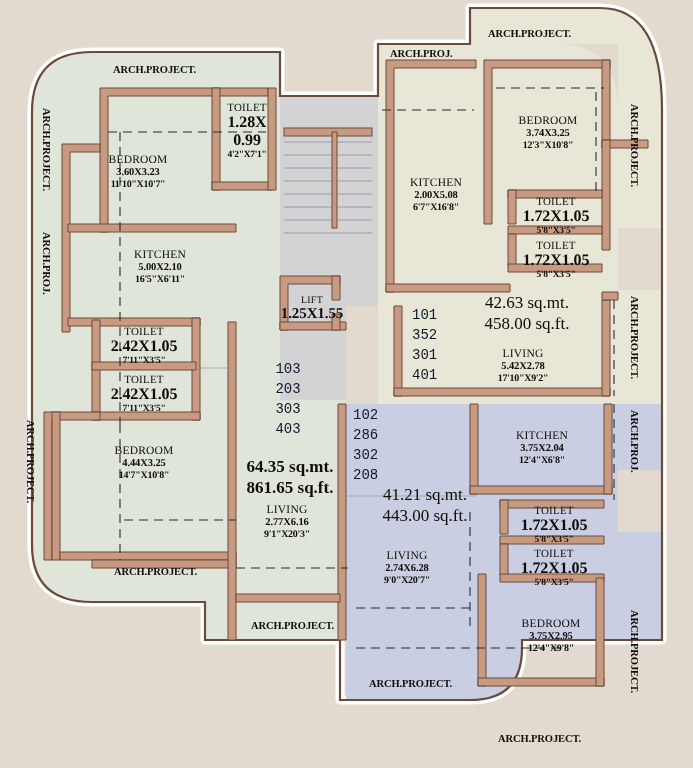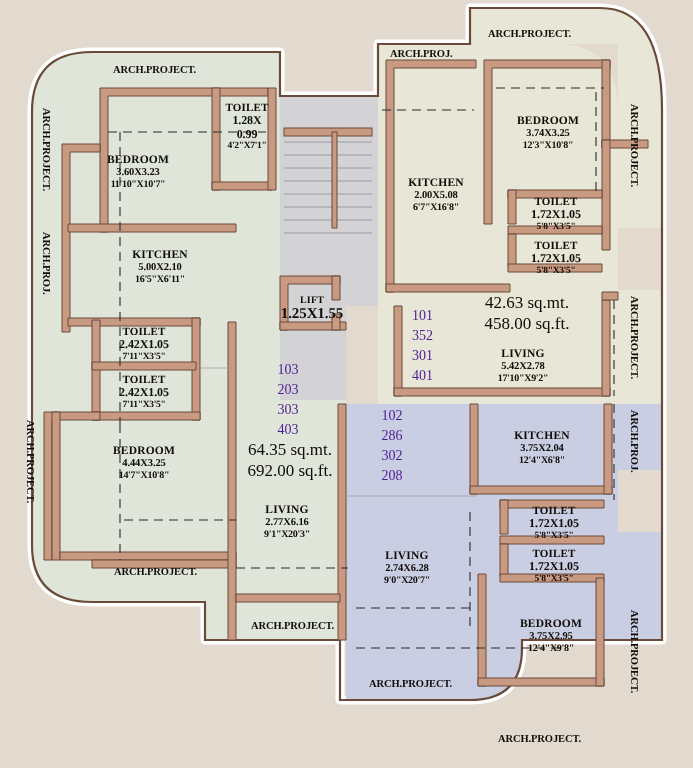--- a/index.html
+++ b/index.html
@@ -16,41 +16,41 @@
   
   .lbl{
     position:absolute;
     color:#100c08;
     text-align:center;
     line-height:1.12;
     white-space:nowrap;
     pointer-events:none;
     text-rendering:geometricPrecision;
   }
-  .lbl .n{font-size:11.5px;font-weight:bold;letter-spacing:.2px;}
+  .lbl .n{font-size:11.5px;font-weight:normal;letter-spacing:.2px;}
   .lbl .m{font-size:10.5px;font-weight:bold;letter-spacing:-.1px;}
   .lbl .f{font-size:10px;font-weight:bold;letter-spacing:-.3px;}
 
   .toilet .n{font-size:11px;}
-  .toilet .m{font-size:12px;}
+  .toilet .m{font-size:16px;}
   .toilet .f{font-size:9.5px;}
 
   
   .arch{
     position:absolute;
     font-size:10.5px;font-weight:bold;letter-spacing:-.1px;
     color:#100c08;white-space:nowrap;pointer-events:none;
   }
   .arch.v{transform-origin:0 0;}
 
   
   .areablk{position:absolute;white-space:nowrap;pointer-events:none;color:#100c08;}
   .areablk .sq{font-size:17px;letter-spacing:0;line-height:1.25;}
-  .flats{position:absolute;white-space:nowrap;pointer-events:none;color:#4c1d95;
-         font-size:14px;line-height:1.42;text-align:center;}
+  .flats{position:absolute;white-space:nowrap;pointer-events:none;color:#0f172a;
+         font-size:14px;line-height:1.42;text-align:center;font-family:Liberation Mono, monospace;}
 
   .liftlbl .n{font-size:10px;}
   .liftlbl .m{font-size:15px;}
 </style>
 </head>
 <body>
 
 <div id="plan">
 
 <svg width="693" height="768" viewBox="0 0 693 768">
@@ -279,23 +279,23 @@
   <div class="f">9'1"X20'3"</div>
 </div>
 
 <div class="flats" style="left:258px;top:360px;width:60px;">
   <div>103</div>
   <div>203</div>
   <div>303</div>
   <div>403</div>
 </div>
 
-<div class="areablk" style="left:230px;top:439px;width:120px;text-align:center;">
+<div class="areablk" style="left:230px;top:456px;width:120px;text-align:center;font-weight:bold;">
   <div class="sq">64.35 sq.mt.</div>
-  <div class="sq">692.00 sq.ft.</div>
+  <div class="sq">861.65 sq.ft.</div>
 </div>
 
 <div class="lbl liftlbl" style="left:278px;top:295px;width:68px;">
   <div class="n">LIFT</div>
   <div class="m">1.25X1.55</div>
 </div>
 
 <div class="lbl" style="left:390px;top:177px;width:92px;">
   <div class="n">KITCHEN</div>
   <div class="m">2.00X5.08</div>
@@ -361,27 +361,31 @@
   <div class="m">2.74X6.28</div>
   <div class="f">9'0"X20'7"</div>
 </div>
 
 <div class="lbl" style="left:496px;top:618px;width:110px;">
   <div class="n">BEDROOM</div>
   <div class="m">3.75X2.95</div>
   <div class="f">12'4"X9'8"</div>
 </div>
 
-<div class="flats" style="left:372px;top:406px;width:40px;text-align:center;">
+<div class="flats" style="left:353px;top:406px;width:40px;text-align:left;">
   <div>102</div>
   <div>286</div>
   <div>302</div>
   <div>208</div>
 </div>
 
+<div class="areablk" style="left:350px;top:484px;width:150px;text-align:center;">
+  <div class="sq">41.21 sq.mt.</div>
+  <div class="sq">443.00 sq.ft.</div>
+</div>
 
 <div class="arch" style="left:113px;top:64px;">ARCH.PROJECT.</div>
 <div class="arch" style="left:390px;top:48px;">ARCH.PROJ.</div>
 <div class="arch" style="left:488px;top:28px;">ARCH.PROJECT.</div>
 
 <div class="arch v" style="left:52px;top:108px;transform:rotate(90deg);">ARCH.PROJECT.</div>
 <div class="arch v" style="left:52px;top:232px;transform:rotate(90deg);">ARCH.PROJ.</div>
 <div class="arch v" style="left:36px;top:420px;transform:rotate(90deg);">ARCH.PROJECT.</div>
 
 <div class="arch v" style="left:640px;top:104px;transform:rotate(90deg);">ARCH.PROJECT.</div>

